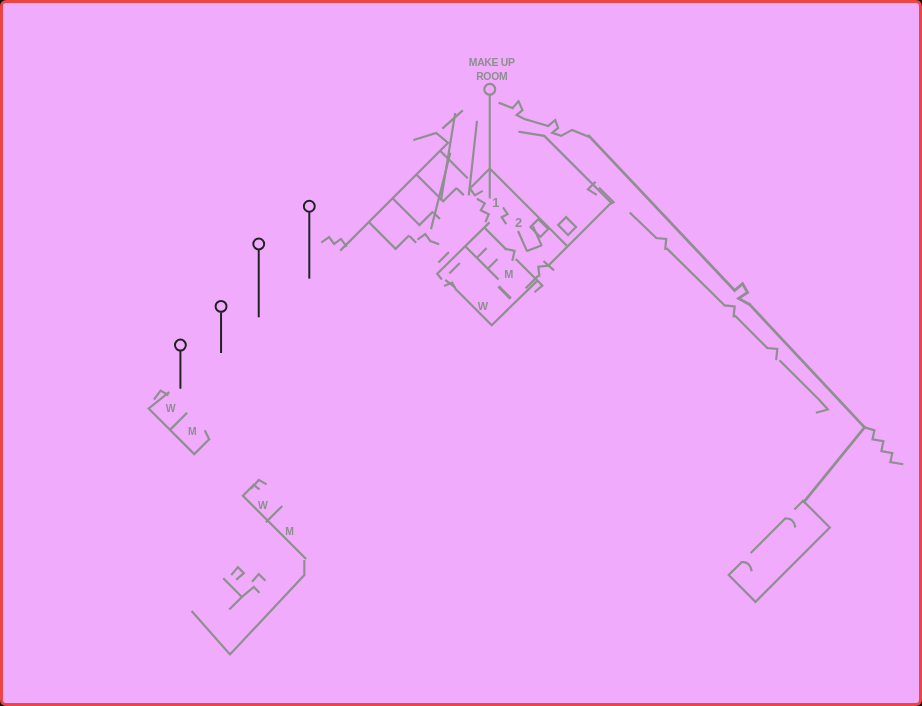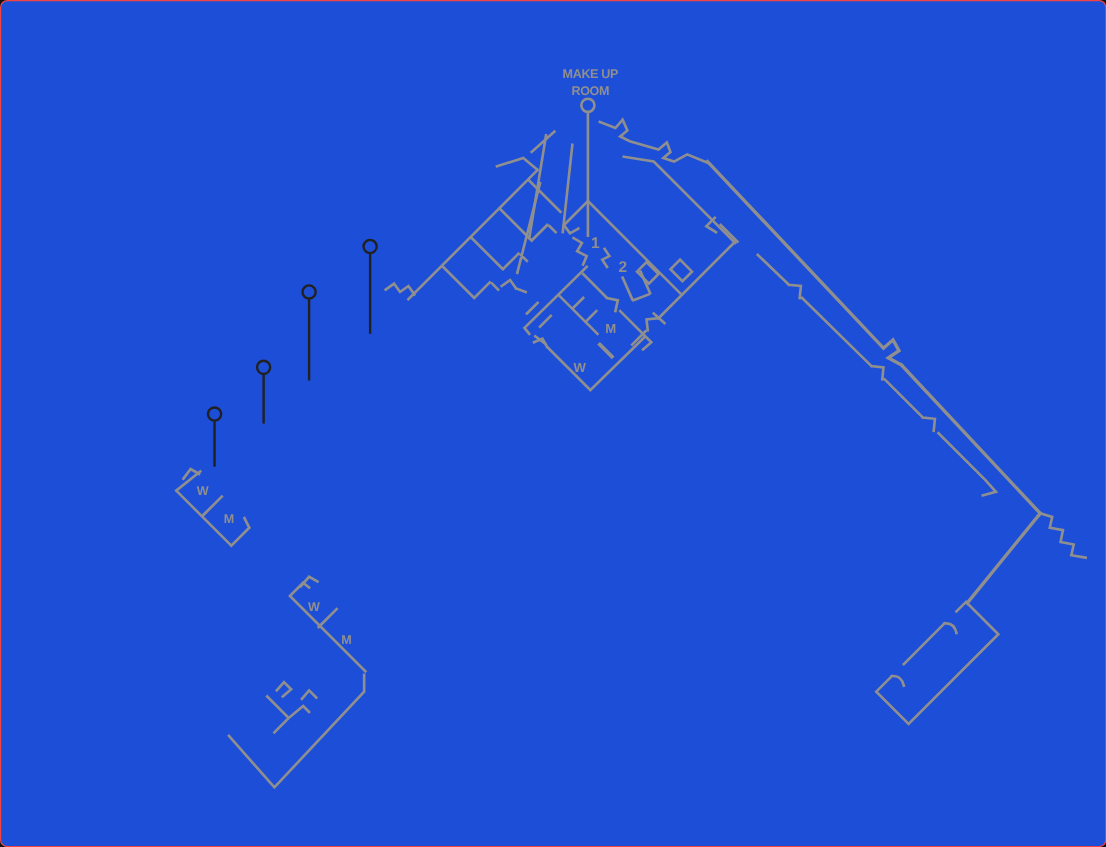--- a/index.html
+++ b/index.html
@@ -1,20 +1,20 @@
 <!DOCTYPE html>
 <html><head>
 <meta charset="utf-8">
 <style>
   html,body{margin:0;padding:0;background:#101010;}
   .stage{position:relative;width:922px;height:706px;overflow:hidden;}
   .canvas{
     position:absolute;inset:0;
-    background:#1d4ed8;
-    border:1px solid #ef4444;
+    background:#f0abfc;
+    border:3px solid #ef4444;
     border-radius:6px;
     box-sizing:border-box;
   }
   svg{display:block;width:100%;height:100%;}
   text{
     font-family:"Liberation Sans","DejaVu Sans",sans-serif;
     font-weight:bold;
     letter-spacing:-0.3px;
     text-anchor:middle;
   }

